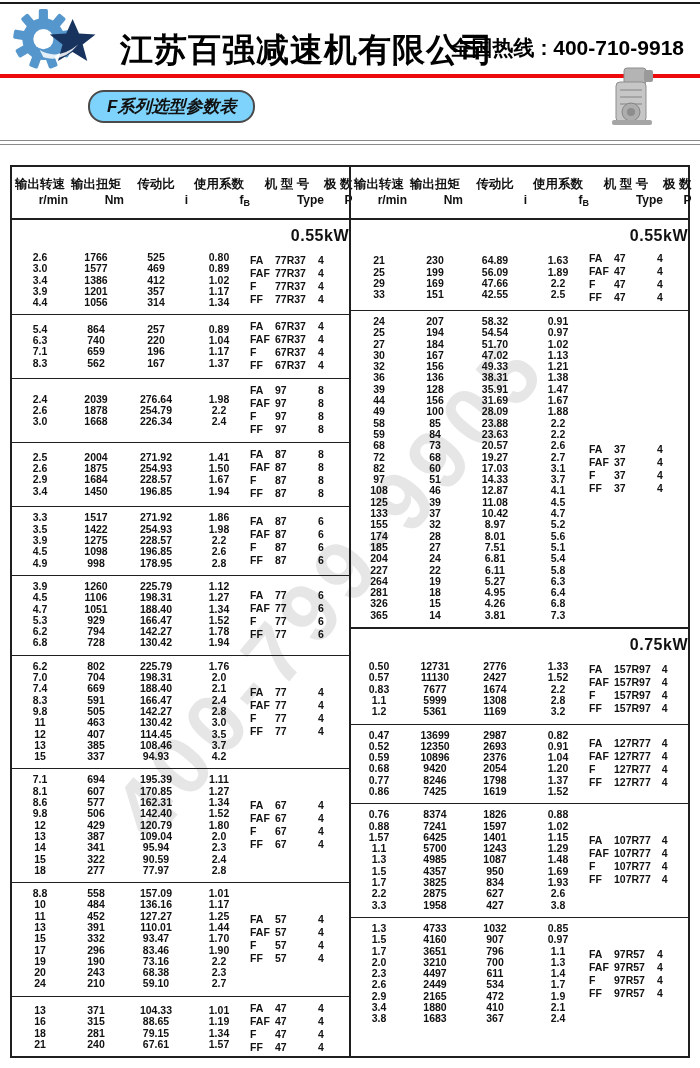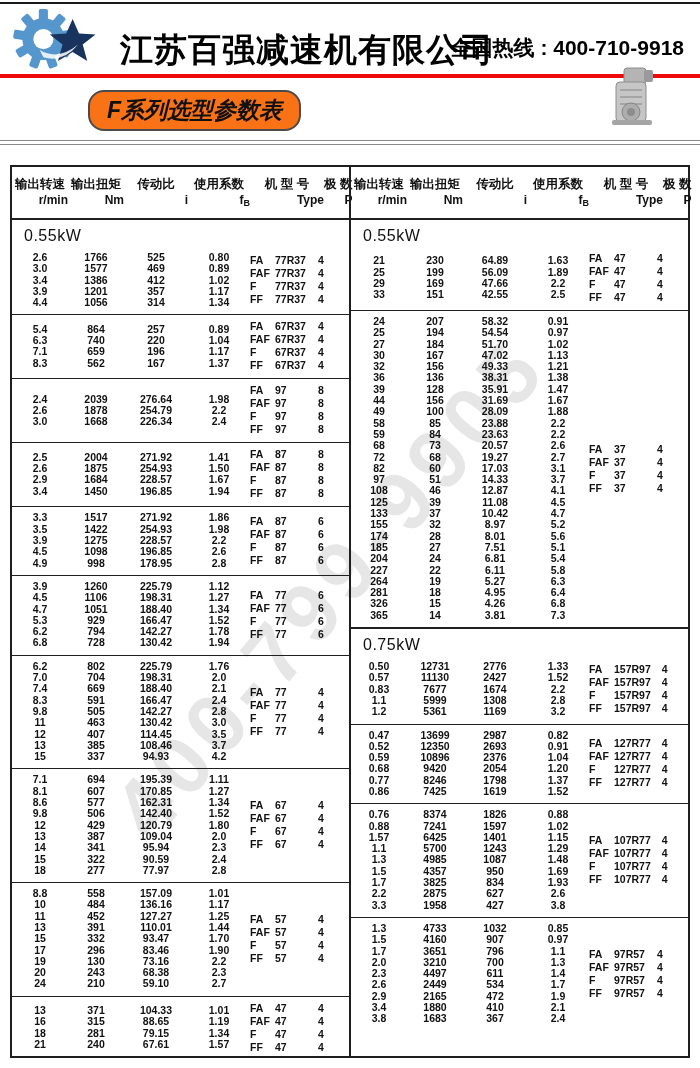--- a/index.html
+++ b/index.html
@@ -14,22 +14,22 @@
   .hdr{position:relative;height:70px;}
   .logo{position:absolute;left:10px;top:4px;width:96px;height:64px;}
   .company{position:absolute;left:112px;top:16px;font-size:33px;font-weight:700;letter-spacing:1px;color:#000;margin:8px;}
   .hotline{position:absolute;right:16px;top:30px;color:#000000;font-size:21px;font-weight:700;white-space:nowrap;}
   .red-rule{height:4px;background:#ee0a0a;}
   
   .band{position:relative;height:56px;}
   .badge{
     position:absolute;left:88px;top:12px;
     border:2px solid #4a4a4a;border-radius:16px;
-    padding:3px 17px;font-size:23px;font-weight:700;font-style:italic;color:#111;
-    background:#f97316;
+    padding:3px 17px;font-size:17px;font-weight:700;font-style:italic;color:#111;
+    background:#7dd3fc;
   }
   .product{position:absolute;right:40px;top:-12px;width:56px;height:62px;}
   .double-rule{height:3px;border-top:1px solid #8a8a8a;border-bottom:1px solid #8a8a8a;margin-top:6px;}
   
   .watermark{
     position:absolute;left:-80px;top:540px;width:820px;
     transform:rotate(-50deg);
     text-align:center;font-size:84px;font-weight:700;letter-spacing:8px;white-space:nowrap;
     color:rgba(172,172,172,0.30);
     text-shadow:2px 2px 0 rgba(255,255,255,0.9);
@@ -45,22 +45,22 @@
   .thalf{flex:1;min-width:0;display:flex;flex-direction:column;}
   .thalf + .thalf{border-left:2px solid #1f1f1f;}
   .col-header{
     display:grid;grid-template-columns:56px 56px 64px 62px 74px 1fr;
     padding:9px 0 7px;border-bottom:2px solid #1f1f1f;
   }
   .ch-label{font-size:12.5px;font-weight:700;text-align:center;line-height:16px;white-space:nowrap;}
   .ch-unit{font-size:12px;font-weight:700;text-align:right;line-height:16px;}
   .ch-unit .sub{font-size:9px;vertical-align:-2px;}
   .section-title{
-    font-size:16px;font-weight:400;letter-spacing:.5px;
-    padding:7px 0 2px 12px;border-top:2px solid #1f1f1f;
+    font-size:16px;font-weight:700;letter-spacing:.5px;
+    padding:7px 0 2px 12px;border-top:2px solid #1f1f1f;text-align:right;
   }
   .col-header + .section-title{border-top:none;}
   .block{display:flex;padding:5px 0 6px;}
   .block + .block{border-top:1.5px solid #1f1f1f;}
   .rows{width:238px;display:grid;grid-template-columns:56px 56px 64px 62px;align-content:center;}
   .cell{text-align:center;font-size:10.5px;font-weight:700;line-height:11.3px;white-space:nowrap;}
   .types{flex:1;display:flex;flex-direction:column;justify-content:center;padding-right:14px;}
   .type-row{display:flex;align-items:center;line-height:13px;}
   .type-name{flex:1;display:flex;font-size:10.5px;font-weight:700;white-space:nowrap;}
   .type-prefix{width:25px;}
@@ -609,21 +609,21 @@
           <div class="cell">1.44</div>
           <div class="cell">15</div>
           <div class="cell">332</div>
           <div class="cell">93.47</div>
           <div class="cell">1.70</div>
           <div class="cell">17</div>
           <div class="cell">296</div>
           <div class="cell">83.46</div>
           <div class="cell">1.90</div>
           <div class="cell">19</div>
-          <div class="cell">130</div>
+          <div class="cell">190</div>
           <div class="cell">73.16</div>
           <div class="cell">2.2</div>
           <div class="cell">20</div>
           <div class="cell">243</div>
           <div class="cell">68.38</div>
           <div class="cell">2.3</div>
           <div class="cell">24</div>
           <div class="cell">210</div>
           <div class="cell">59.10</div>
           <div class="cell">2.7</div>

